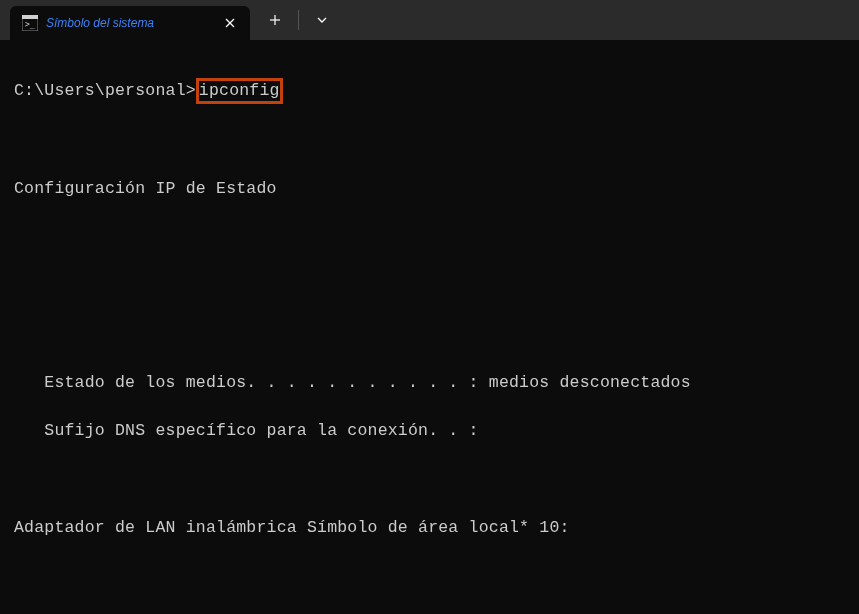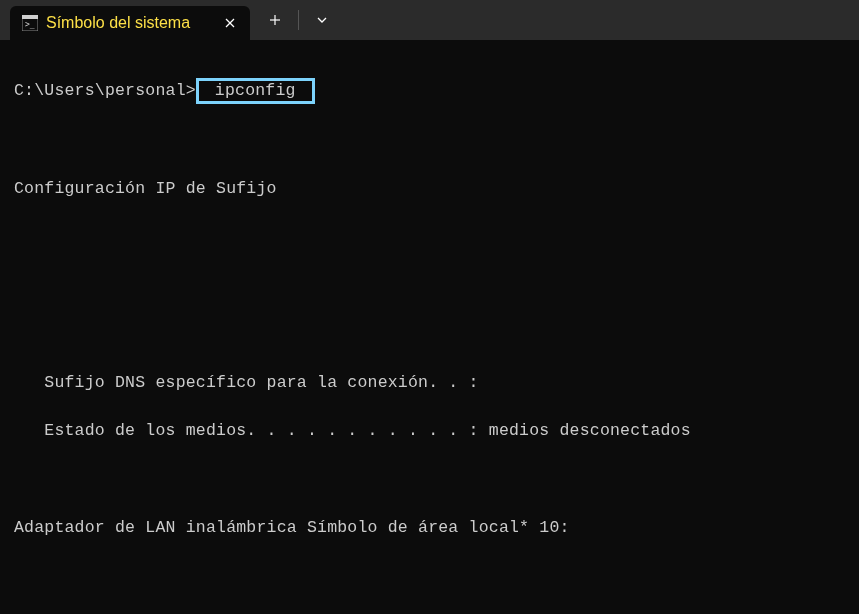--- a/index.html
+++ b/index.html
@@ -37,23 +37,24 @@
     .tab-icon {
       width: 16px;
       height: 16px;
       margin-right: 8px;
       display: flex;
       align-items: center;
       justify-content: center;
     }
     .tab-title {
       font-family: 'Segoe UI', sans-serif;
-      font-size: 16px;
-      color: #fde047;
+      font-size: 12px;
+      color: #3b82f6;
       flex: 1;
+      font-style: italic;
     }
     .tab-close {
       width: 20px;
       height: 20px;
       display: flex;
       align-items: center;
       justify-content: center;
       color: #ffffff;
       font-size: 14px;
       cursor: pointer;
@@ -83,22 +84,22 @@
       margin: 0 4px;
     }
     .terminal {
       padding: 14px 14px;
       font-size: 16.5px;
       line-height: 1.47;
       white-space: pre;
       letter-spacing: 0.2px;
     }
     .highlight-red {
-      border: 3px solid #7dd3fc;
-      padding: 0px 16px;
+      border: 3px solid #c2410c;
+      padding: 0px 0;
       display: inline-block;
       line-height: 1.2;
     }
   </style>
 </head>
 <body>
 
 <div class="title-bar">
   <div class="tab">
     <span class="tab-icon">
@@ -128,26 +129,26 @@
       <svg width="10" height="6" viewBox="0 0 10 6">
         <path d="M1 1 L5 5 L9 1" stroke="#ffffff" stroke-width="1.3" fill="none"></path>
       </svg>
     </div>
   </div>
 </div>
 
 <div class="terminal">
 <div><span>C:\Users\personal&gt;</span><span class="highlight-red">ipconfig</span></div>
 <div>&nbsp;</div>
-<div>Configuración IP de Sufijo</div>
+<div>Configuración IP de Estado</div>
 <div>&nbsp;</div>
 <div>&nbsp;</div>
 <div>&nbsp;</div>
+<div>   Estado de los medios. . . . . . . . . . . : medios desconectados</div>
 <div>   Sufijo DNS específico para la conexión. . :</div>
-<div>   Estado de los medios. . . . . . . . . . . : medios desconectados</div>
 <div>&nbsp;</div>
 <div>Adaptador de LAN inalámbrica Símbolo de área local* 10:</div>
 <div>&nbsp;</div>
 
 
 
 
 
 
 

